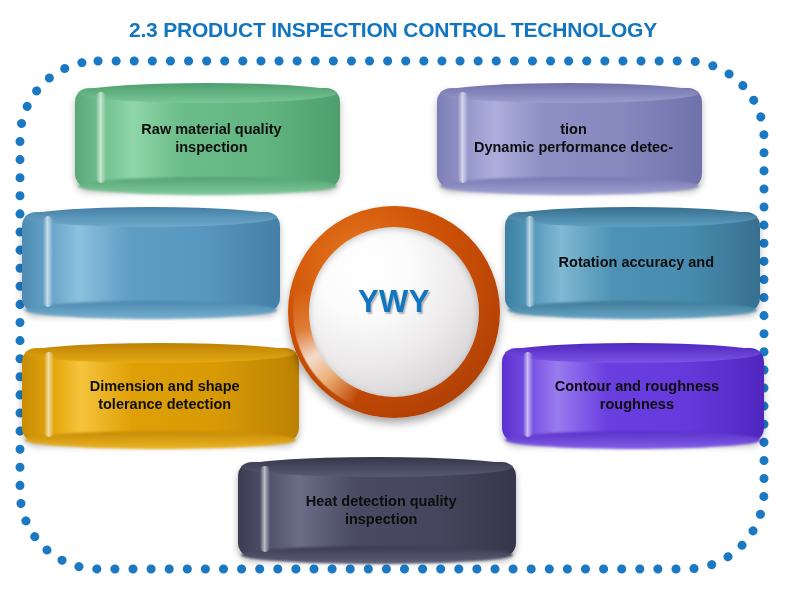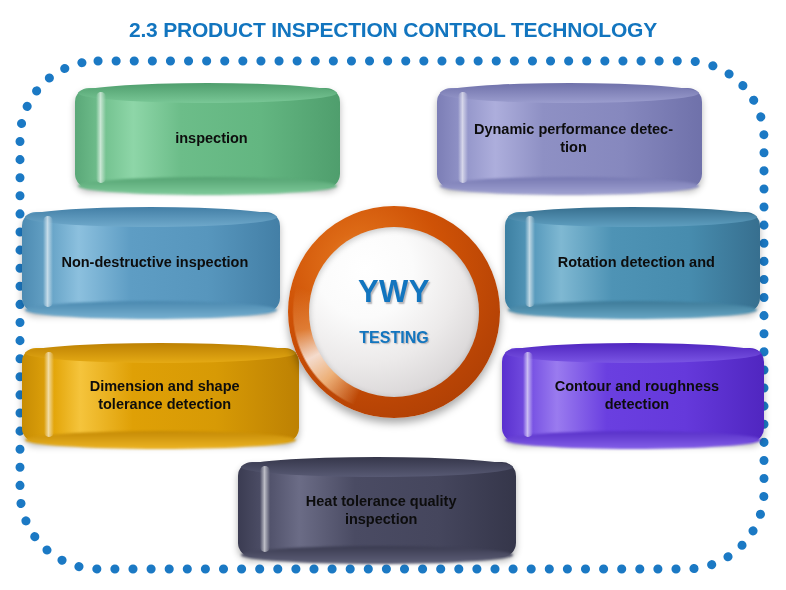--- a/index.html
+++ b/index.html
@@ -171,56 +171,53 @@
   <rect x="6" y="6" width="744" height="508" rx="78" ry="78" fill="none" stroke="#1b79c4" stroke-width="9" stroke-linecap="round" stroke-dasharray="0.1 18"></rect>
 </svg>
 
 <div class="cyl" id="node-0" style="left:75px; top:88px; width:265px; height:100px;">
   <div class="body" style="background:linear-gradient(to right,#5aa878 0%,#76c492 12%,#8ed6a8 22%,#6cbd89 40%,#63b681 70%,#4f9e6d 100%);
               box-shadow:0 4px 7px rgba(0,0,0,0.28);"></div>
   <div class="cap" style="background:linear-gradient(to bottom,#4f9e6d,#79c796);"></div>
   <div class="base" style="background:linear-gradient(to bottom,#55a372,#7fcb9b);"></div>
   <div class="gloss"></div>
   <div class="label">
+    <div>Raw material quality</div>
     <div>inspection</div>
   </div>
 </div>
 
 <div class="cyl" id="node-1" style="left:437px; top:88px; width:265px; height:100px;">
   <div class="body" style="background:linear-gradient(to right,#7c7eb6 0%,#9799cc 12%,#adaedc 22%,#8e90c4 40%,#8688be 70%,#6f71aa 100%);
               box-shadow:0 4px 7px rgba(0,0,0,0.28);"></div>
   <div class="cap" style="background:linear-gradient(to bottom,#6f71aa,#9b9dce);"></div>
   <div class="base" style="background:linear-gradient(to bottom,#7678b2,#a1a3d2);"></div>
   <div class="gloss"></div>
   <div class="label">
+    <div>tion</div>
     <div>Dynamic performance detec-</div>
-    <div>tion</div>
   </div>
 </div>
 
 <div class="cyl" id="node-2" style="left:22px; top:212px; width:258px; height:100px;">
   <div class="body" style="background:linear-gradient(to right,#4d8bb2 0%,#6aa6c9 12%,#8cc0de 22%,#5e9dc4 42%,#5796bd 72%,#437fa6 100%);
               box-shadow:0 4px 7px rgba(0,0,0,0.28);"></div>
   <div class="cap" style="background:linear-gradient(to bottom,#437fa6,#6fa9cb);"></div>
   <div class="base" style="background:linear-gradient(to bottom,#4a88ae,#76b0d1);"></div>
   <div class="gloss"></div>
-  <div class="label">
-    <div>Non-destructive inspection</div>
-    <div></div>
-  </div>
 </div>
 
 <div class="cyl" id="node-3" style="left:505px; top:212px; width:255px; height:100px;">
   <div class="body" style="background:linear-gradient(to right,#3d80a2 0%,#5a9cbe 12%,#7fb8d2 22%,#4e93b5 42%,#478cae 72%,#376f8f 100%);
               box-shadow:0 4px 7px rgba(0,0,0,0.28);"></div>
   <div class="cap" style="background:linear-gradient(to bottom,#376f8f,#5f9fc0);"></div>
   <div class="base" style="background:linear-gradient(to bottom,#3d7a98,#67a6c5);"></div>
   <div class="gloss"></div>
   <div class="label">
-    <div>Rotation detection and</div>
+    <div>Rotation accuracy and</div>
   </div>
 </div>
 
 <div class="cyl" id="node-4" style="left:22px; top:348px; width:248px; height:94px;padding-left:29px;">
   <div class="body" style="background:linear-gradient(to right,#c78c04 0%,#e4a70c 12%,#f5c43c 21%,#dfa006 40%,#d79a05 70%,#bd8103 100%);
               box-shadow:0 4px 7px rgba(0,0,0,0.28);"></div>
   <div class="cap" style="background:linear-gradient(to bottom,#bd8103,#e5aa14);"></div>
   <div class="base" style="background:linear-gradient(to bottom,#c48a05,#edb423);"></div>
   <div class="gloss"></div>
   <div class="label">
@@ -230,37 +227,36 @@
 </div>
 
 <div class="cyl" id="node-5" style="left:502px; top:348px; width:262px; height:94px;">
   <div class="body" style="background:linear-gradient(to right,#5a30cf 0%,#7a55e4 12%,#9a7bef 21%,#6a3fe0 40%,#6539db 70%,#5026c0 100%);
               box-shadow:0 4px 7px rgba(0,0,0,0.28);"></div>
   <div class="cap" style="background:linear-gradient(to bottom,#5026c0,#7a55e4);"></div>
   <div class="base" style="background:linear-gradient(to bottom,#5830c8,#835fe8);"></div>
   <div class="gloss"></div>
   <div class="label">
     <div>Contour and roughness</div>
-    <div>detection</div>
+    <div>roughness</div>
   </div>
 </div>
 
 <div class="cyl" id="node-6" style="left:238px; top:462px; width:278px; height:95px;">
   <div class="body" style="background:linear-gradient(to right,#3b3c52 0%,#53546d 12%,#6b6c86 22%,#4a4b63 42%,#45465d 72%,#35364a 100%);
               box-shadow:0 4px 7px rgba(0,0,0,0.30);"></div>
   <div class="cap" style="background:linear-gradient(to bottom,#35364a,#585a74);"></div>
   <div class="base" style="background:linear-gradient(to bottom,#3a3b50,#5e6079);"></div>
   <div class="gloss"></div>
   <div class="label">
-    <div>Heat tolerance quality</div>
+    <div>Heat detection quality</div>
     <div>inspection</div>
   </div>
 </div>
 
 <div id="center-hub">
   <div class="ring-gloss"></div>
   <div class="inner">
     <div id="hub-acronym">YWY</div>
     <div id="hub-subtitle">
-      <div>TESTING</div>
     </div>
   </div>
 </div>
 
 </body></html>

